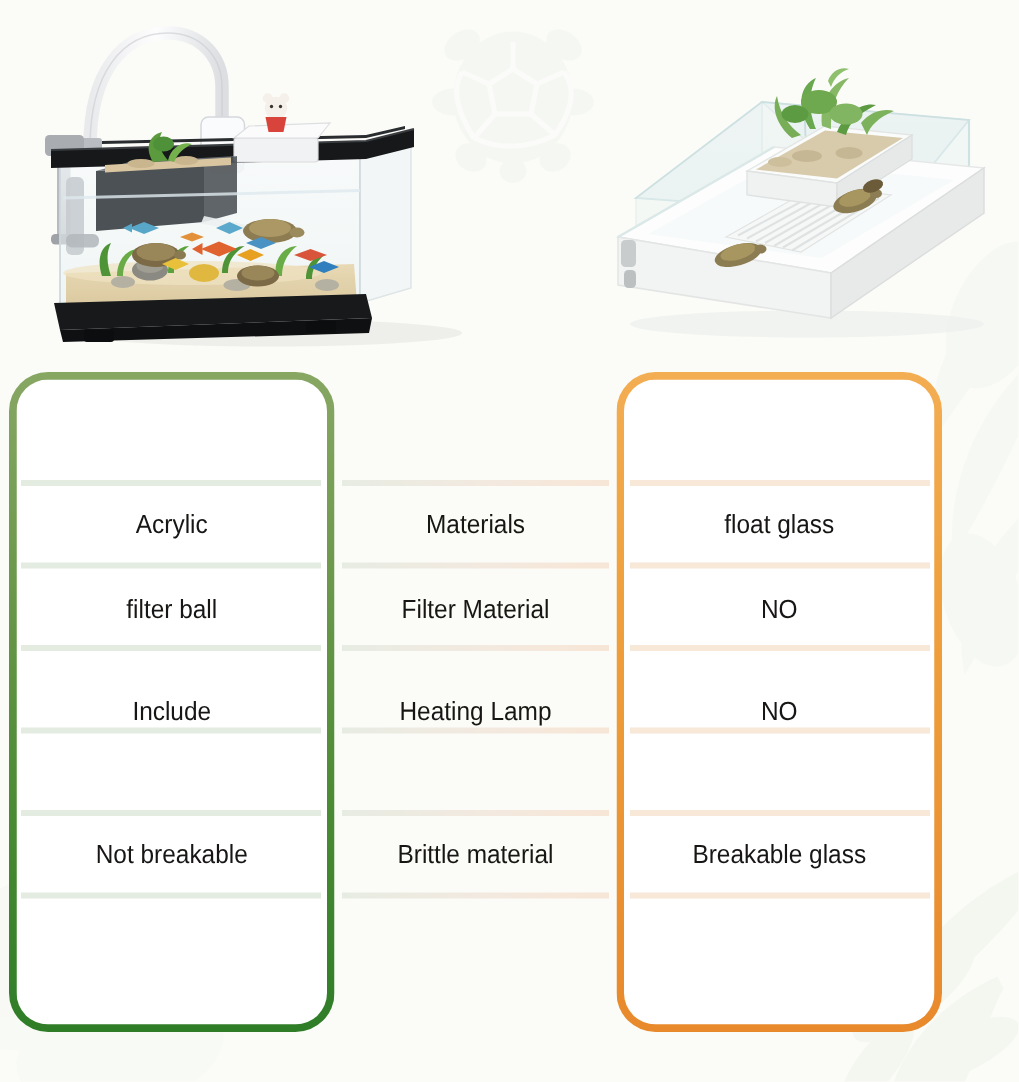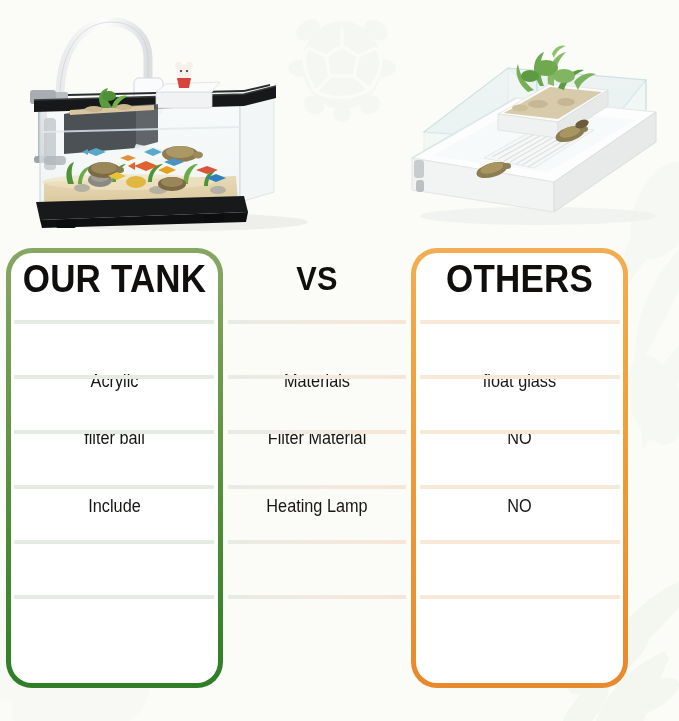--- a/index.html
+++ b/index.html
@@ -56,21 +56,21 @@
     font-stretch:condensed;
     letter-spacing:.2px;
   }
   .hdr .c-left{position:absolute;left:6px;top:0;width:217px;height:82px;
     font-size:38px;transform:scaleX(.92);}
   .hdr .c-mid{position:absolute;left:223px;top:0;width:188px;height:82px;
     font-size:33px;transform:scaleX(.93);}
   .hdr .c-right{position:absolute;left:411px;top:0;width:217px;height:82px;
     font-size:38px;transform:scaleX(.92);}
 
-  .row{position:absolute;left:0;width:679px;height:51px;margin-top:32px;}
+  .row{position:absolute;left:0;width:679px;height:51px;}
   .row .cell{
     position:absolute;top:0;height:51px;
     display:flex;align-items:center;justify-content:center;
     font-size:17.5px;color:#171614;
     transform:scaleX(.93);
     white-space:nowrap;
   }
   .row .c-left{left:6px;width:217px;}
   .row .c-mid{left:223px;width:188px;}
   .row .c-right{left:411px;width:217px;}
@@ -334,25 +334,20 @@
   </svg>
 </div>
 
 <div class="compare">
 
   <div class="panel panel-green"></div>
   <div class="panel panel-orange"></div>
 
   <div class="rows">
 
-    <div class="hdr">
-      <div class="cell c-left">OUR TANK</div>
-      <div class="cell c-mid">VS</div>
-      <div class="cell c-right">OTHERS</div>
-    </div>
 
     <div class="sep" style="top:82px">
       <div class="s-green"></div>
         <div class="s-mid"></div>
         <div class="s-orange"></div>
     </div>
 
     <div class="row" style="top:86px">
       <div class="cell c-left">Acrylic</div>
       <div class="cell c-mid">Materials</div>
@@ -385,20 +380,25 @@
         <div class="s-mid"></div>
         <div class="s-orange"></div>
     </div>
 
     <div class="sep" style="top:302px">
       <div class="s-green"></div>
         <div class="s-mid"></div>
         <div class="s-orange"></div>
     </div>
 
+    <div class="row" style="top:306px">
+      <div class="cell c-left">Not breakable</div>
+      <div class="cell c-mid">Brittle material</div>
+      <div class="cell c-right">Breakable glass</div>
+    </div>
     <div class="sep" style="top:357px">
       <div class="s-green"></div>
         <div class="s-mid"></div>
         <div class="s-orange"></div>
     </div>
 
   </div>
 </div>
 
 </body></html>

